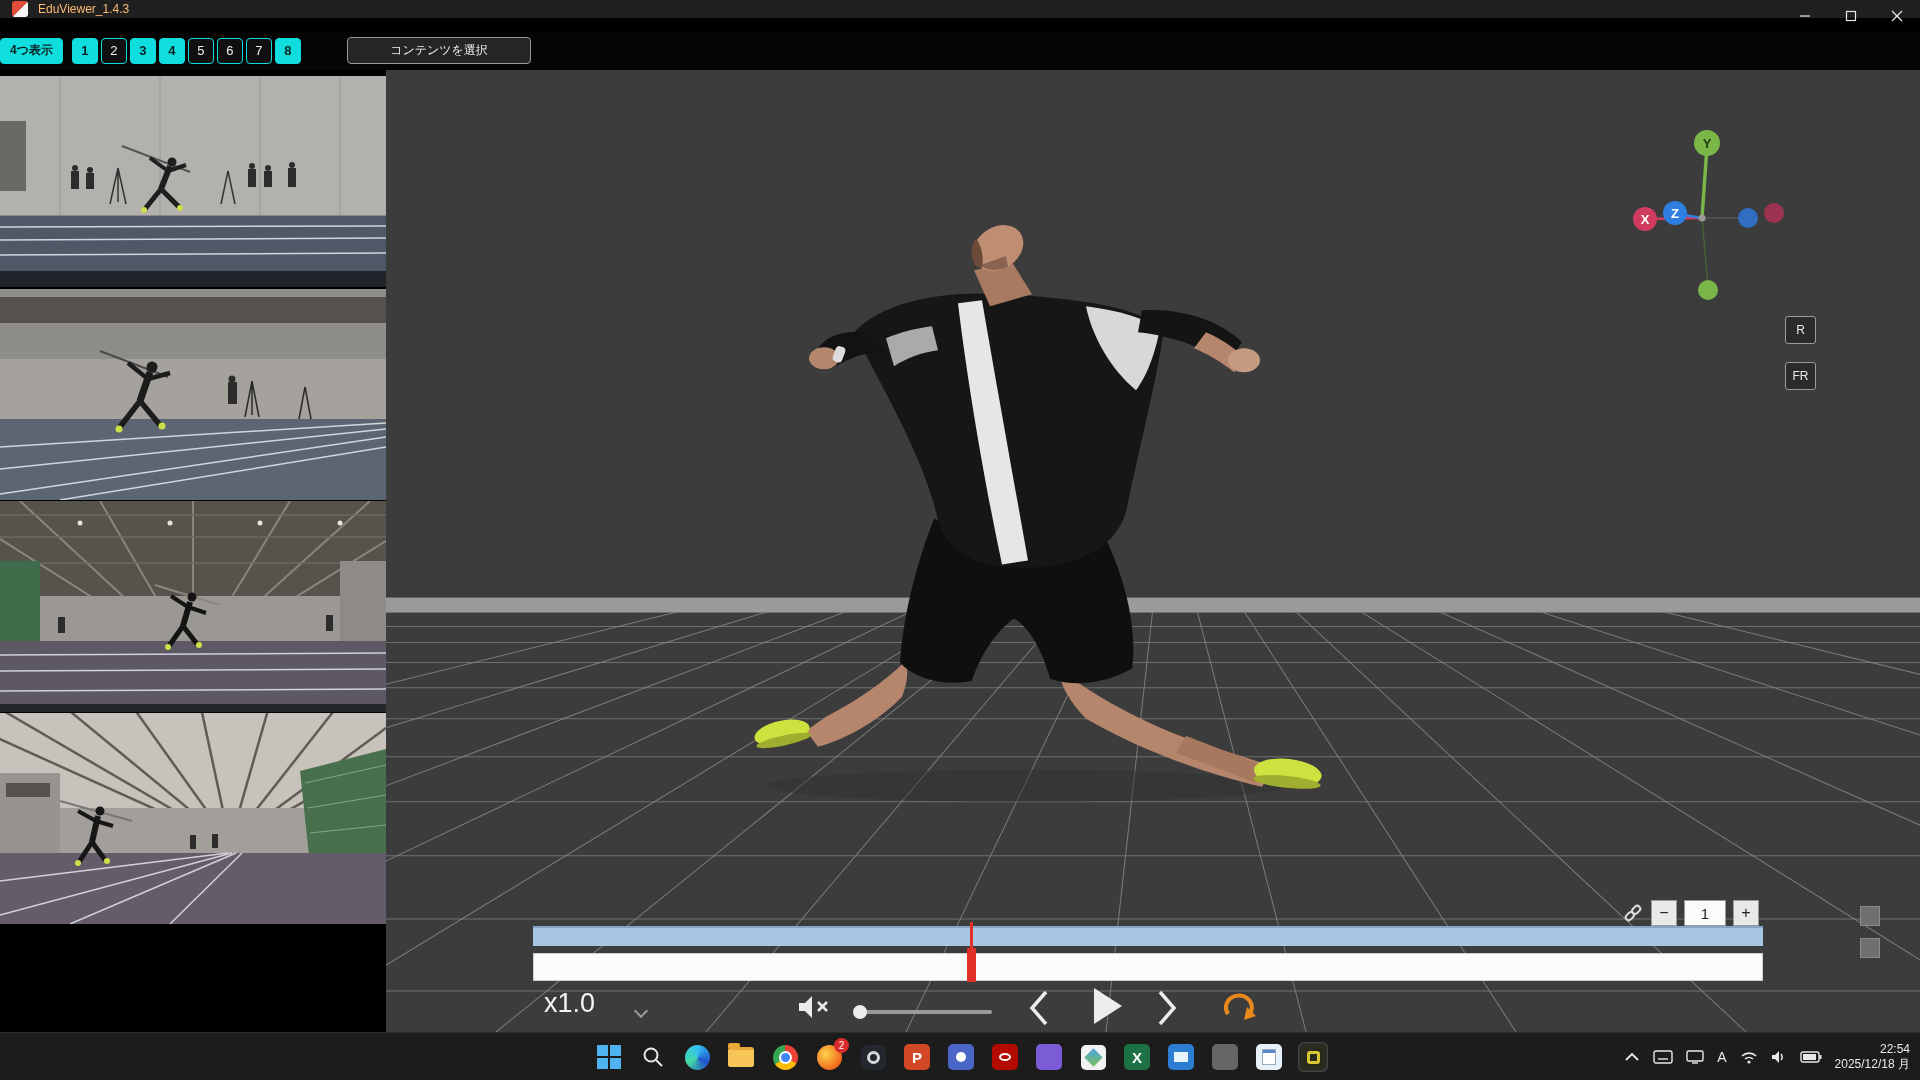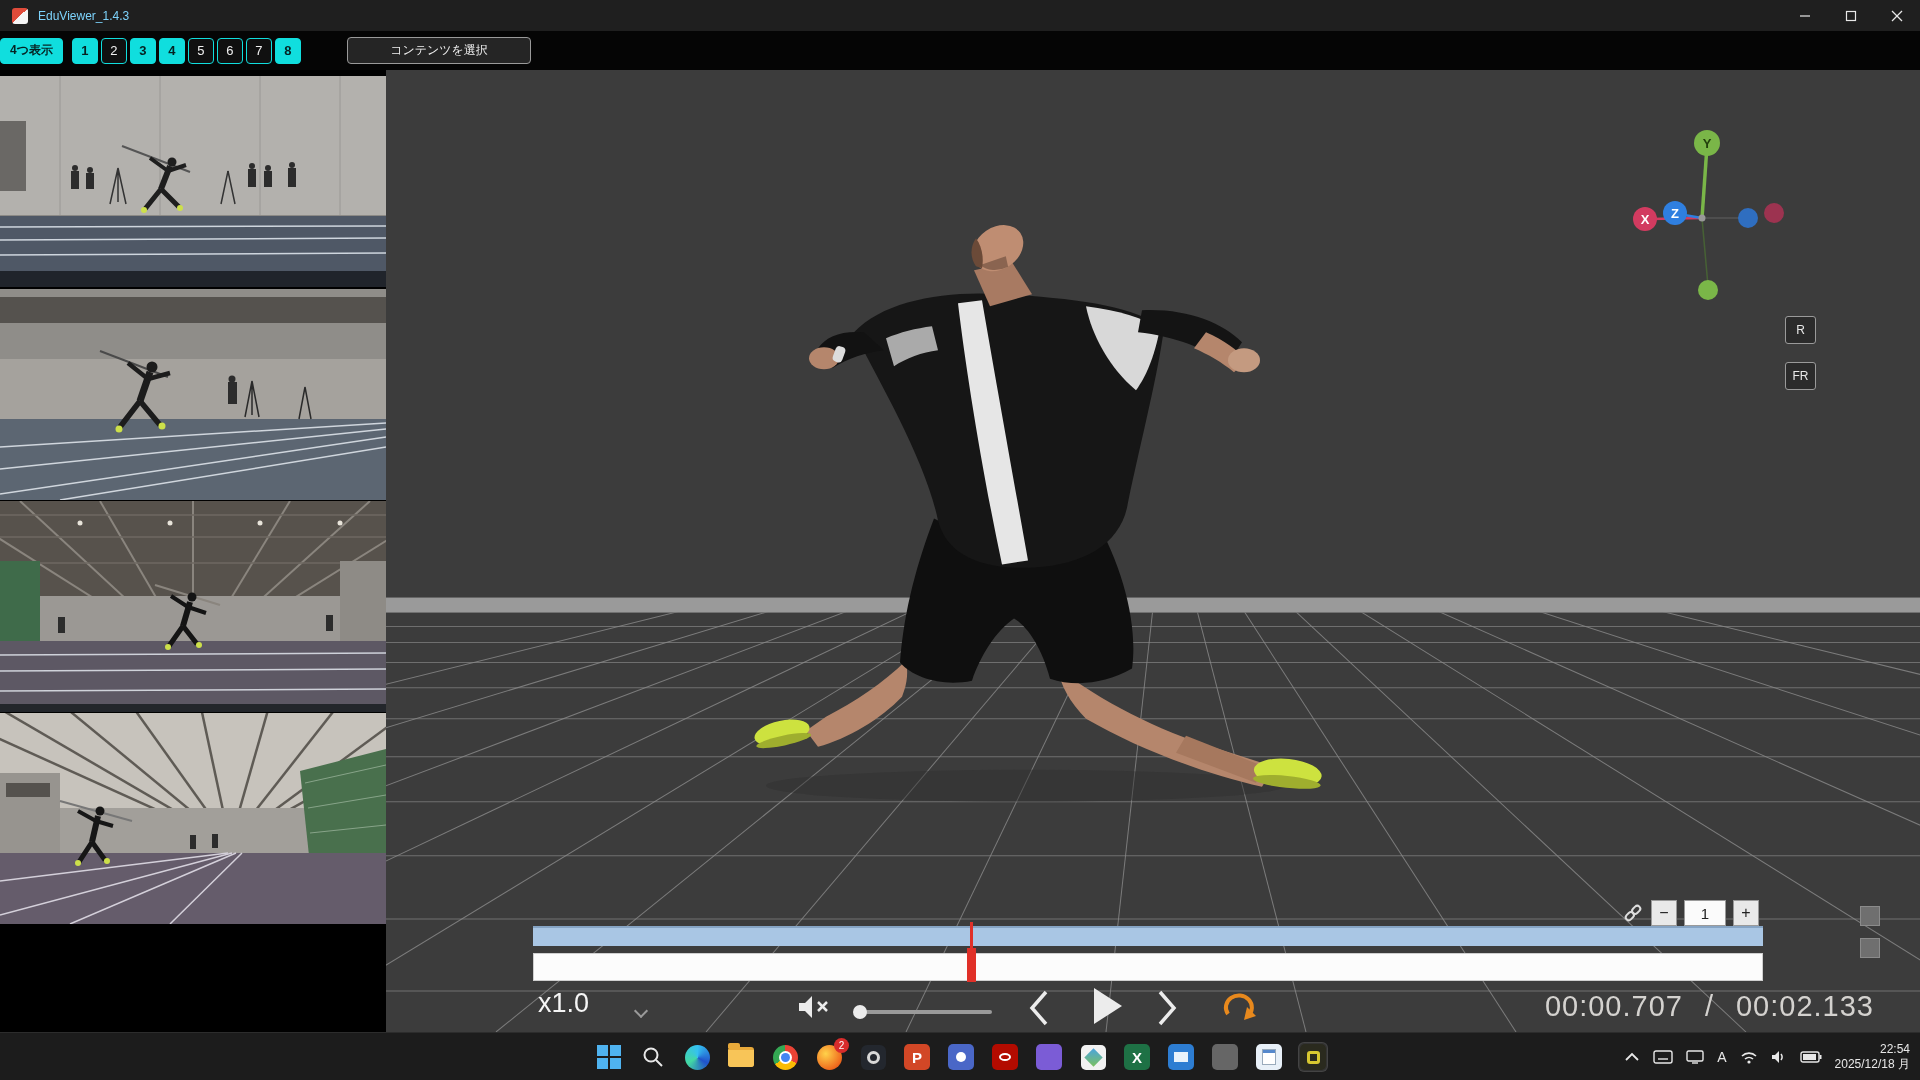--- a/index.html
+++ b/index.html
@@ -1,22 +1,22 @@
 <!DOCTYPE html>
 <html><head>
 <meta charset="utf-8">
 <style>
   * { margin:0; padding:0; box-sizing:border-box; }
   html,body { width:1920px; height:1080px; background:#000; overflow:hidden;
               font-family:"Liberation Sans", sans-serif; }
   .window { position:relative; width:1920px; height:1080px; background:#000; }
 
   
-  .titlebar { position:absolute; top:0; left:0; right:0; height:31px; background:#1f1f1f;
-              display:flex; align-items:center; color:#7dd3fc; font-size:12px; }
+  .titlebar { position:absolute; top:0; left:0; right:0; height:18px; background:#1f1f1f;
+              display:flex; align-items:center; color:#fdba74; font-size:12px; }
   .app-icon { width:16px; height:16px; margin:0 10px 0 12px; border-radius:3px;
               background:linear-gradient(135deg,#e04b3a 0 50%, #f5f5f5 50% 100%); }
   .win-controls { position:absolute; right:0; top:0; height:31px; display:flex; }
   .win-btn { width:46px; height:31px; display:flex; align-items:center; justify-content:center; }
   .win-btn svg { stroke:#e8e8e8; stroke-width:1.2; fill:none; }
 
   
   .toolbar { position:absolute; top:31px; left:0; right:0; height:39px; background:#050505;
              display:flex; align-items:center; }
   .view-toggle { height:26px; padding:0 9px; background:#10dede; color:#052222;
@@ -54,21 +54,21 @@
   .timeline { position:absolute; left:147px; top:856px; width:1230px; height:58px; }
   .bar-blue { position:absolute; top:0; left:0; right:0; height:20px; background:#a9c6e4;
               border-top:2px solid #86a4c4; }
   .bar-white { position:absolute; top:27px; left:0; right:0; height:28px; background:#fcfcfc;
                border:1px solid #cfcfcf; }
   .playhead { position:absolute; top:-4px; height:62px; width:9px; margin-left:-4px; }
   .ph-line { position:absolute; left:3px; top:0; width:3px; height:30px; background:#e03028; }
   .ph-block { position:absolute; left:0; top:26px; width:9px; height:34px; background:#e03028; }
 
   
-  .speed { position:absolute; left:152px; top:918px; color:#f5f5f5; font-size:27px; }
+  .speed { position:absolute; left:158px; top:918px; color:#f5f5f5; font-size:27px; }
   .speed-chevron { position:absolute; left:250px; top:936px; width:10px; height:10px;
                    border-right:2px solid #9a9a9a; border-bottom:2px solid #9a9a9a; transform:rotate(45deg); }
   .ctl { position:absolute; background:none; border:none; cursor:pointer; }
   .mute { left:410px; top:922px; }
   .volume { position:absolute; left:468px; top:934px; width:138px; height:16px; }
   .vol-track { position:absolute; top:6px; left:0; right:0; height:4px; background:#9a9a9a; border-radius:2px; }
   .vol-knob { position:absolute; top:1px; width:14px; height:14px; margin-left:-7px; border-radius:50%; background:#ececec; }
   .prev { left:636px; top:916px; } .next { left:764px; top:916px; }
   .play { left:700px; top:912px; } .loop { left:828px; top:910px; }
   .time { position:absolute; right:46px; top:920px; color:#d4d2cf; font-size:29px; letter-spacing:1px; }
@@ -498,23 +498,20 @@
         <polyline points="10,6 24,22 10,38" fill="none" stroke="#ececec" stroke-width="3.5"></polyline>
       </svg>
     </button>
     <button class="ctl loop">
       <svg width="46" height="48">
         <path d="M14,34 a13,12 0 1 1 20,2" fill="none" stroke="#e8891d" stroke-width="4"></path>
         <polygon points="30,40 42,36 33,27" fill="#e8891d"></polygon>
       </svg>
     </button>
 
-    <div class="time">
-      <span>00:00.707</span><span class="sep">/</span><span>00:02.133</span>
-    </div>
   </div>
 
   <div class="taskbar">
     <div class="tb-icons">
       <div class="tb-ic">
           <div class="start-grid">
             <div></div>
             <div></div>
             <div></div>
             <div></div>

